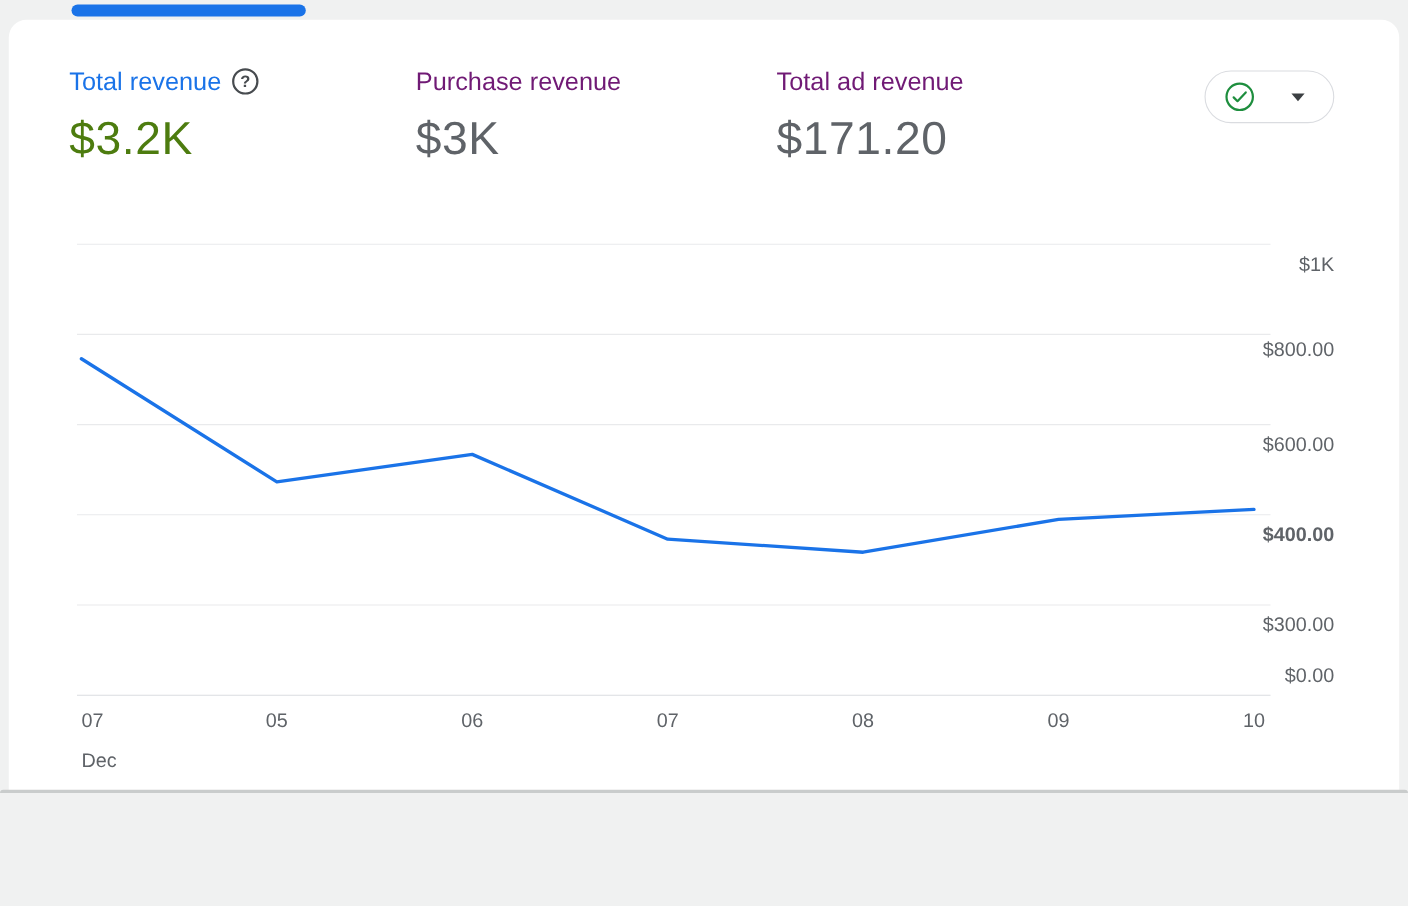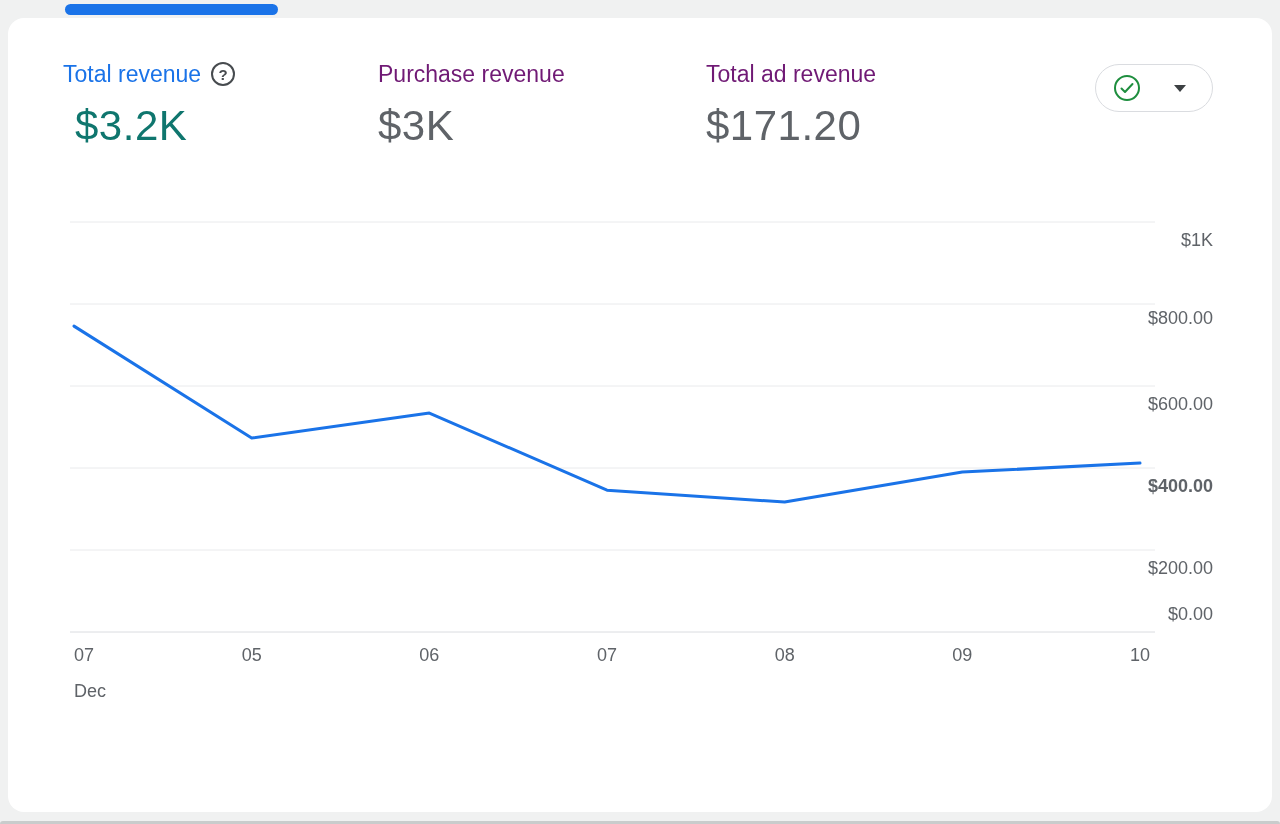--- a/index.html
+++ b/index.html
@@ -3,21 +3,21 @@
 <meta charset="utf-8">
 <style>
   * { box-sizing: border-box; margin: 0; padding: 0; }
   body {
     font-family: "Liberation Sans", "DejaVu Sans", sans-serif;
     background: #f0f1f1;
   }
   .page {
     position: relative;
     width: 1280px;
-    height: 824px;
+    height: 721px;
     background: #f0f1f1;
     overflow: hidden;
   }
   .tab-indicator {
     position: absolute;
     top: 4px;
     left: 65px;
     width: 213px;
     height: 11px;
     border-radius: 7px;
@@ -68,21 +68,21 @@
     justify-content: center;
     cursor: pointer;
   }
   .metric-value {
     margin-top: 15px;
     font-size: 42px;
     line-height: 46px;
     color: #5f6368;
     letter-spacing: 0.5px;
   }
-  .metric.selected .metric-value { color: #0f766e; margin-left: 12px; }
+  .metric.selected .metric-value { color: #4d7c0f; }
   .quality-dropdown {
     position: absolute;
     top: 46px;
     right: 59px;
     width: 118px;
     height: 48px;
     border: 1px solid #dadce0;
     border-radius: 24px;
     background: #ffffff;
     display: flex;
@@ -209,21 +209,21 @@
           <line x1="0" x2="1085" y1="246" y2="246" stroke="#e9eaec" stroke-width="1"></line>
           <line x1="0" x2="1085" y1="328" y2="328" stroke="#e9eaec" stroke-width="1"></line>
           <line x1="0" x2="1085" y1="410" y2="410" stroke="#dadce0" stroke-width="1"></line>
           <polyline fill="none" stroke="#1a73e8" stroke-width="3" stroke-linejoin="round" stroke-linecap="round" points="4,104.13999999999999 181.66666666666666,216.07000000000002 359.3333333333333,191.05999999999997 537,268.14 714.6666666666666,280.03 892.3333333333334,250.1 1070,241.08"></polyline>
         </svg>
       <div class="y-labels">
           <div class="y-tick" style="top: 8px;">$1K</div>
           <div class="y-tick" style="top: 86px; text-align: center;">$800.00</div>
           <div class="y-tick" style="top: 172px;">$600.00</div>
           <div class="y-tick" style="top: 254px; font-weight: bold;">$400.00</div>
-          <div class="y-tick" style="top: 336px;">$200.00</div>
+          <div class="y-tick" style="top: 336px;">$300.00</div>
           <div class="y-tick" style="top: 382px;">$0.00</div>
         </div>
       <div class="x-labels">
           <div class="x-tick" style="left: 4px;">07</div>
           <div class="x-tick" style="left: 181.667px; transform: translateX(-50%);">05</div>
           <div class="x-tick" style="left: 359.333px; transform: translateX(-50%);">06</div>
           <div class="x-tick" style="left: 537px; transform: translateX(-50%);">07</div>
           <div class="x-tick" style="left: 714.667px; transform: translateX(-50%);">08</div>
           <div class="x-tick" style="left: 892.333px; transform: translateX(-50%);">09</div>
           <div class="x-tick" style="left: 1070px; transform: translateX(-50%);">10</div>

